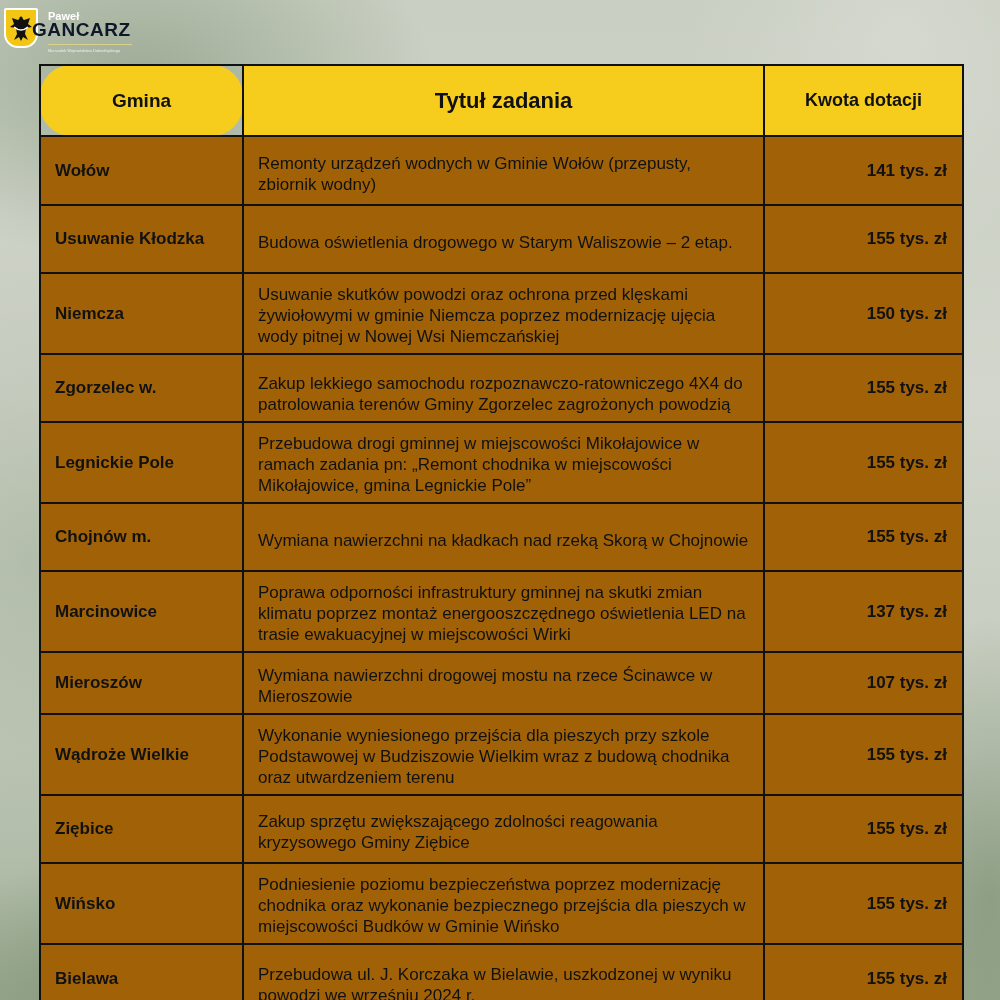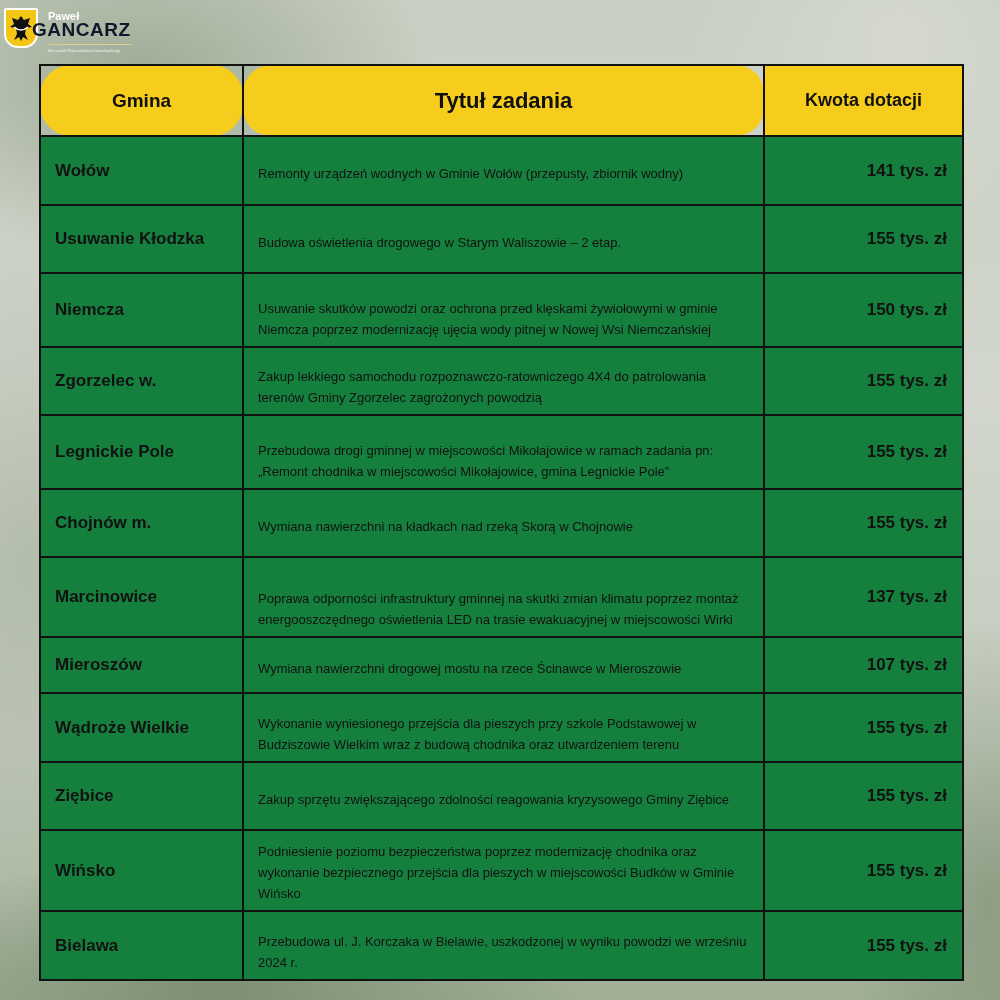--- a/index.html
+++ b/index.html
@@ -31,28 +31,28 @@
     border: 2px solid #111;
   }
   table.grants col.c1 { width: 203px; }
   table.grants col.c2 { width: 521px; }
   table.grants col.c3 { width: 199px; }
   thead th {
     background: #f6cd1d; color: #111; height: 69px; border: 2px solid #111;
     font-weight: bold; padding: 0;
   }
   th.h-gmina { font-size: 19px; border-radius: 31px; }
-  th.h-title { font-size: 22px; border-radius: 28px; }
+  th.h-title { font-size: 22px; }
   th.h-amount { font-size: 18px; }
   tbody td {
-    background: #15803d; border: 2px solid #111; color: #111;
+    background: #a16207; border: 2px solid #111; color: #111;
     padding: 0; vertical-align: middle;
   }
   td.gmina { font-size: 17px; font-weight: bold; padding-left: 14px; }
-  td.title { font-size: 13px; line-height: 21px; padding: 10px 14px 6px 14px; vertical-align: bottom; }
+  td.title { font-size: 17px; line-height: 21px; padding: 10px 14px 6px 14px; vertical-align: bottom; }
   td.title.center { vertical-align: middle; padding-top: 12px; }
   td.amount { font-size: 17px; font-weight: bold; text-align: right; padding-right: 15px; }
 </style>
 </head>
 <body>
 
 <div class="logo">
   <div class="crest">
     <svg width="26" height="30" viewBox="0 0 26 30">
       <path d="M13 4 L16 7 L22 5 L20 11 L24 14 L18 15 L17 21 L20 27 L15 24 L13 28 L11 24 L6 27 L9 21 L8 15 L2 14 L6 11 L4 5 L10 7 Z" fill="#111"></path>

